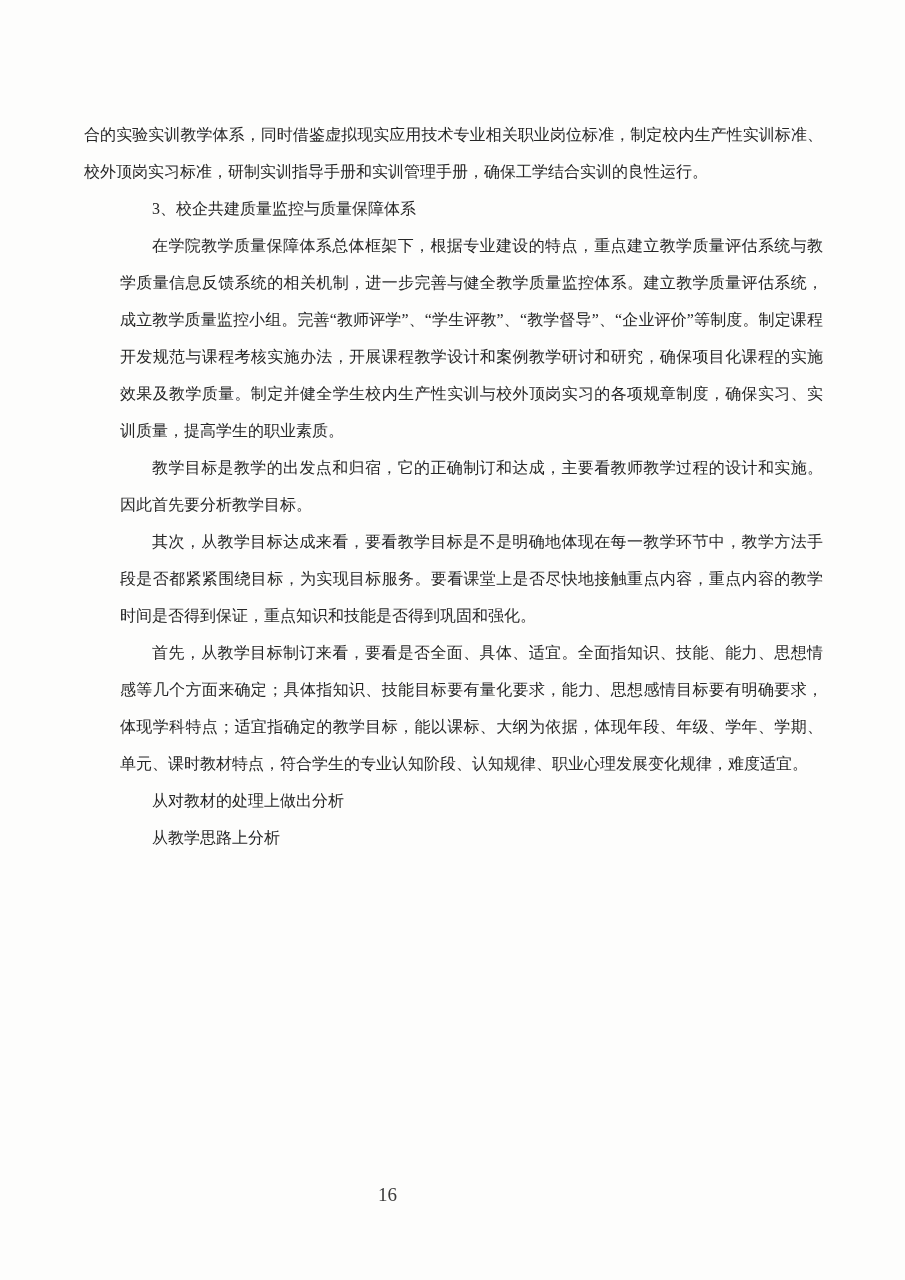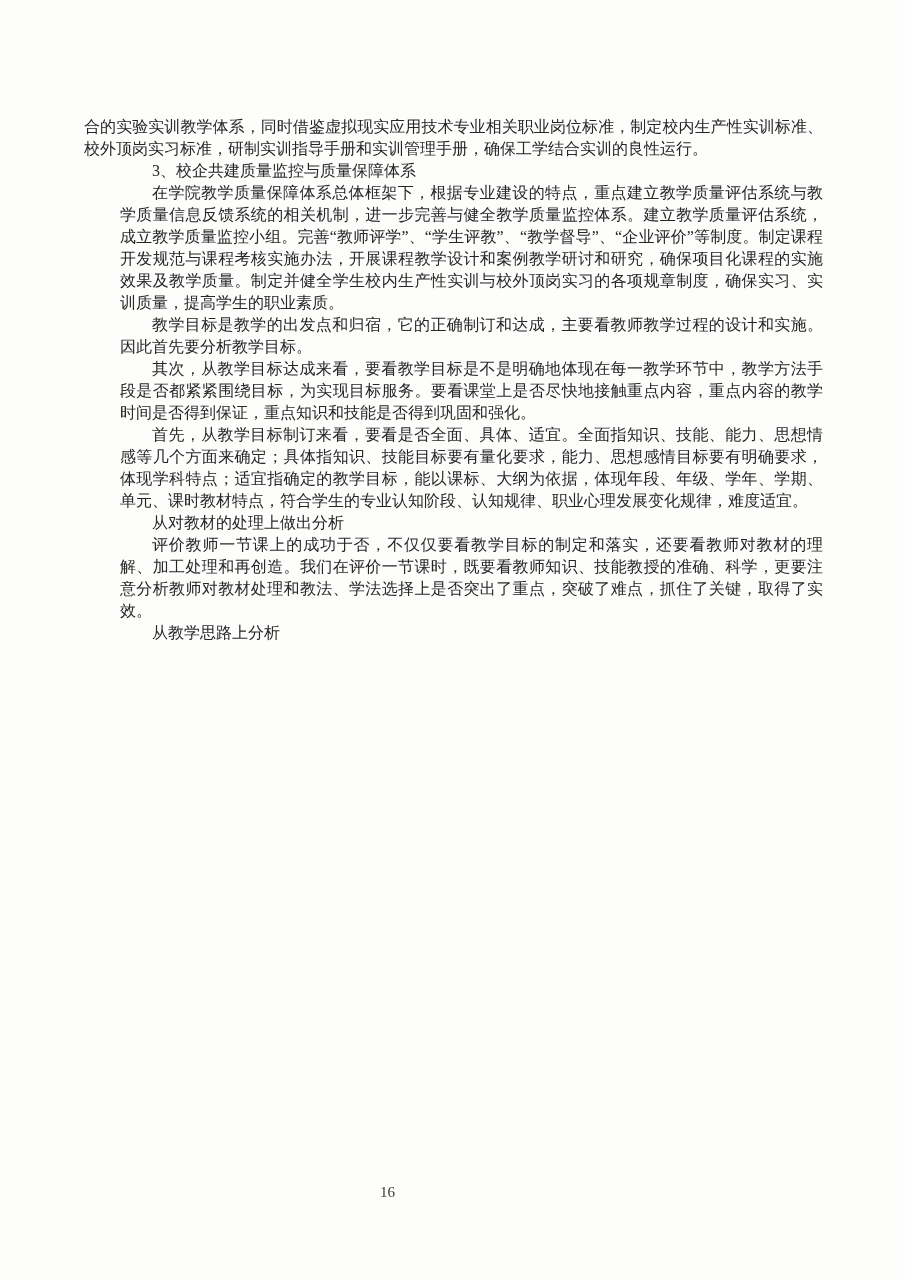--- a/index.html
+++ b/index.html
@@ -23,48 +23,47 @@
   .content {
     position: absolute;
     left: 84px;
     top: 116px;
     width: 739px;
   }
   .para {
     margin: 0;
     padding: 0;
     font-size: 16px;
-    line-height: 22px;
+    line-height: 37px;
     text-align: justify;
     word-break: break-all;
     letter-spacing: 0;
   }
   .para.indent {
     text-indent: 2em;
     margin-left: 36px;
   }
   .footer {
     position: absolute;
     left: 0;
     top: 1184px;
     width: 775px;
     text-align: center;
-    font-size: 15px;
+    font-size: 19px;
     color: #3a3a3a;
   }
 </style>
 </head>
 <body>
 
 <div class="page">
   <div class="content">
       <p class="para">合的实验实训教学体系，同时借鉴虚拟现实应用技术专业相关职业岗位标准，制定校内生产性实训标准、校外顶岗实习标准，研制实训指导手册和实训管理手册，确保工学结合实训的良性运行。</p>
       <p class="para indent">3、校企共建质量监控与质量保障体系</p>
       <p class="para indent">在学院教学质量保障体系总体框架下，根据专业建设的特点，重点建立教学质量评估系统与教学质量信息反馈系统的相关机制，进一步完善与健全教学质量监控体系。建立教学质量评估系统，成立教学质量监控小组。完善“教师评学”、“学生评教”、“教学督导”、“企业评价”等制度。制定课程开发规范与课程考核实施办法，开展课程教学设计和案例教学研讨和研究，确保项目化课程的实施效果及教学质量。制定并健全学生校内生产性实训与校外顶岗实习的各项规章制度，确保实习、实训质量，提高学生的职业素质。</p>
       <p class="para indent">教学目标是教学的出发点和归宿，它的正确制订和达成，主要看教师教学过程的设计和实施。因此首先要分析教学目标。</p>
       <p class="para indent">其次，从教学目标达成来看，要看教学目标是不是明确地体现在每一教学环节中，教学方法手段是否都紧紧围绕目标，为实现目标服务。要看课堂上是否尽快地接触重点内容，重点内容的教学时间是否得到保证，重点知识和技能是否得到巩固和强化。</p>
       <p class="para indent">首先，从教学目标制订来看，要看是否全面、具体、适宜。全面指知识、技能、能力、思想情感等几个方面来确定；具体指知识、技能目标要有量化要求，能力、思想感情目标要有明确要求，体现学科特点；适宜指确定的教学目标，能以课标、大纲为依据，体现年段、年级、学年、学期、单元、课时教材特点，符合学生的专业认知阶段、认知规律、职业心理发展变化规律，难度适宜。</p>
       <p class="para indent">从对教材的处理上做出分析</p>
-      <p class="para indent">评价教师一节课上的成功于否，不仅仅要看教学目标的制定和落实，还要看教师对教材的理解、加工处理和再创造。我们在评价一节课时，既要看教师知识、技能教授的准确、科学，更要注意分析教师对教材处理和教法、学法选择上是否突出了重点，突破了难点，抓住了关键，取得了实效。</p>
       <p class="para indent">从教学思路上分析</p>
     </div>
   <div class="footer">16</div>
 </div>
 
 </body></html>

